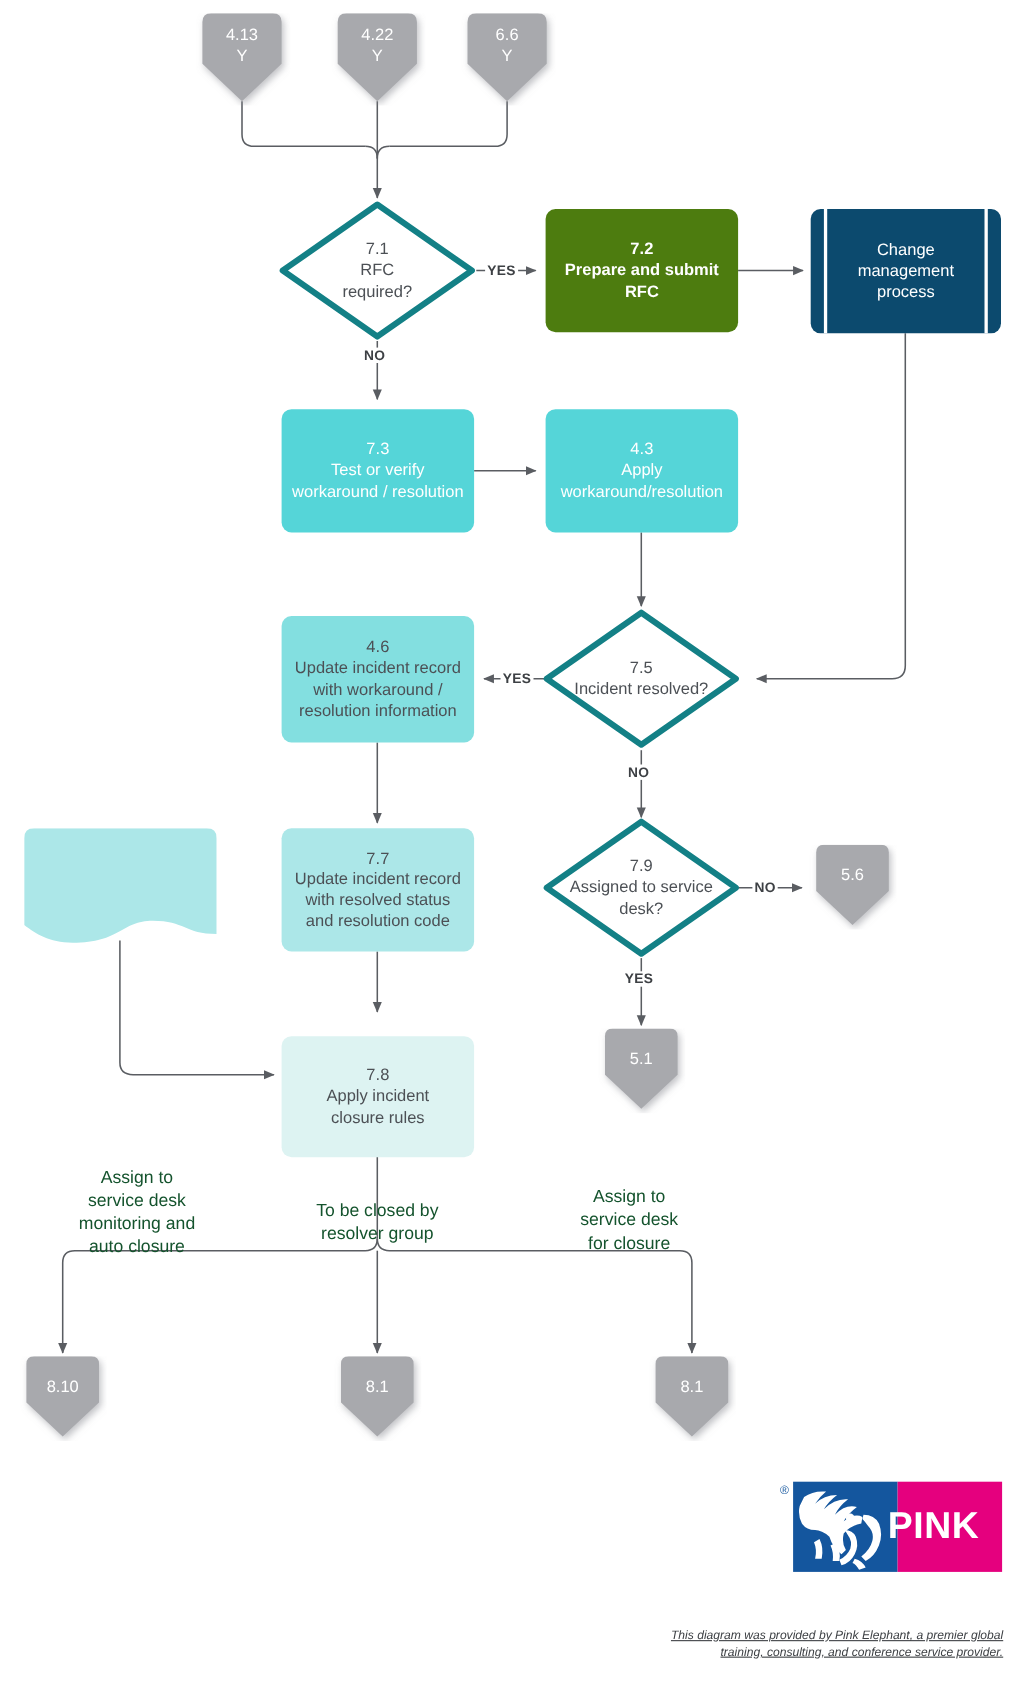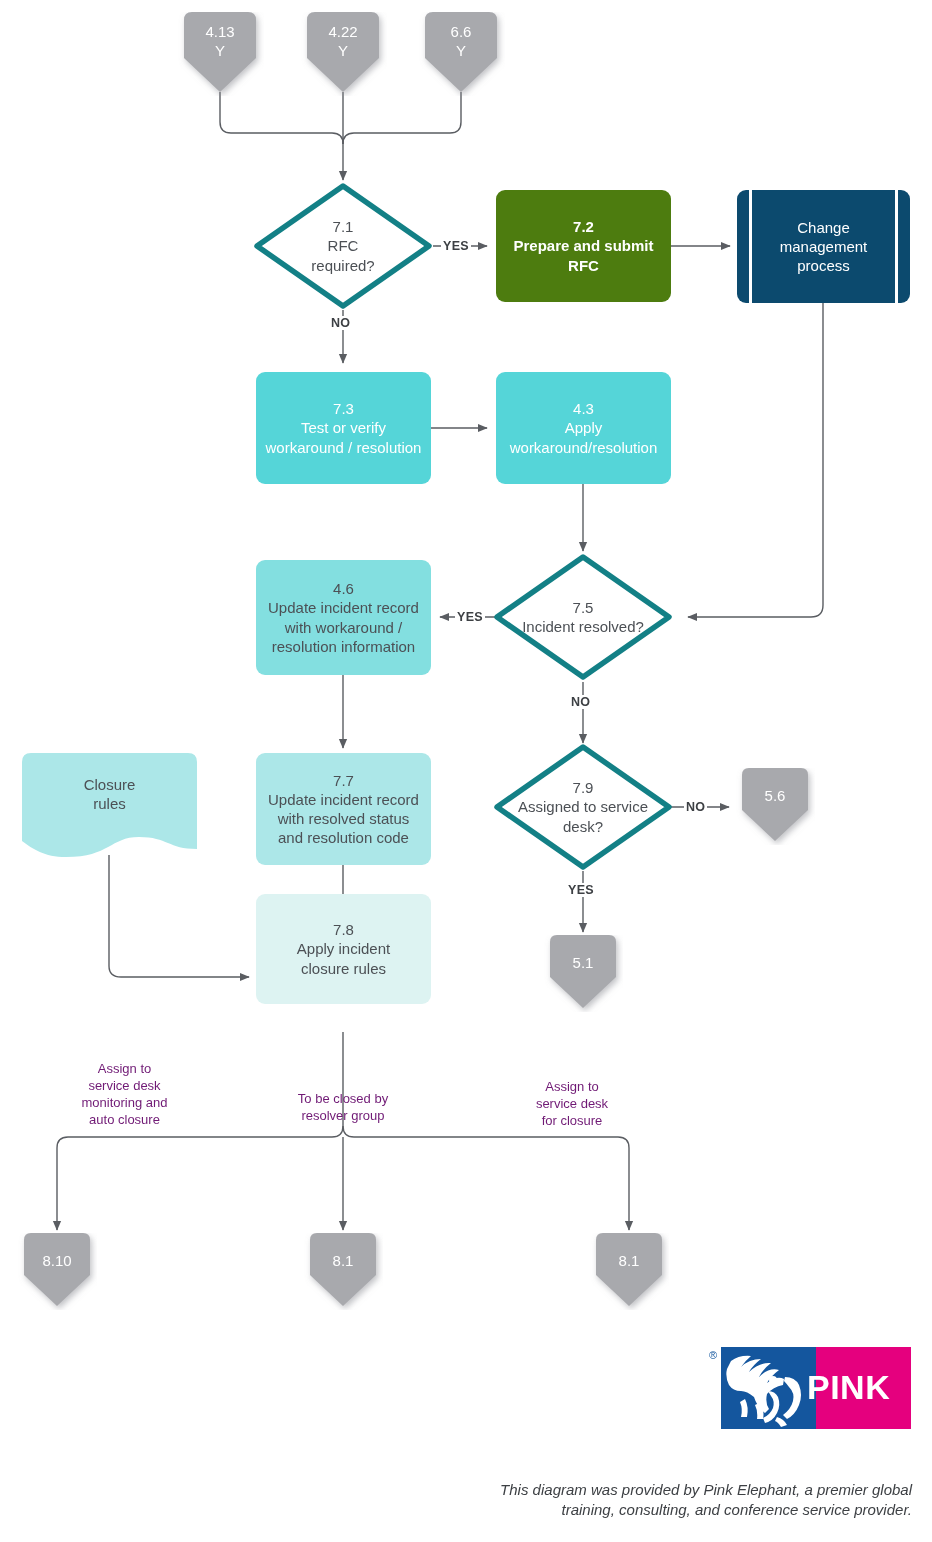--- a/index.html
+++ b/index.html
@@ -67,42 +67,42 @@
     white-space:pre-line;z-index:3;
   }
   .docshape svg{position:absolute;left:0;top:0;}
 
   
   .elabel{
     position:absolute;font-size:12.5px;font-weight:bold;color:#3d4044;
     background:#ffffff;padding:0 2px;white-space:nowrap;letter-spacing:.3px;
   }
   .plabel{
-    position:absolute;font-size:13px;color:#701a75;text-align:center;
+    position:absolute;font-size:16px;color:#14532d;text-align:center;
     line-height:1.32;white-space:pre-line;
   }
 
   
   #logo{position:absolute;left:721px;top:1347px;width:190px;height:82px;}
   #logo .blue{position:absolute;left:0;top:0;width:95px;height:82px;background:#14569e;}
   #logo .mag{position:absolute;left:95px;top:0;width:95px;height:82px;background:#e5007e;}
   #logo .pinkword{
     position:absolute;left:86px;top:20px;width:104px;height:40px;
     color:#ffffff;font-size:34px;font-weight:bold;letter-spacing:0.5px;
     font-family:"Liberation Sans", sans-serif;line-height:40px;
   }
   #logo .reg{position:absolute;left:-12px;top:2px;color:#14569e;font-size:11px;}
   #logo svg{position:absolute;left:0;top:0;}
   #tagline{
     position:absolute;left:420px;top:1440px;width:492px;text-align:right;
     font-size:16.5px;font-weight:bold;color:#1a1a1a;letter-spacing:-0.1px;
   }
   #credit{
     position:absolute;left:360px;top:1480px;width:552px;text-align:right;
-    font-size:15px;font-style:italic;color:#3d4044;line-height:1.35;white-space:pre-line;
+    font-size:11px;font-style:italic;color:#3d4044;line-height:1.35;white-space:pre-line;text-decoration:underline;
   }
 </style>
 </head>
 <body>
 
 <div id="canvas">
 
   <svg class="layer-svg" viewBox="0 0 932 1542" xmlns="http://www.w3.org/2000/svg">
     <defs>
       <marker id="arrow" viewBox="0 0 10 10" refX="9.2" refY="5" markerWidth="7" markerHeight="7" orient="auto-start-reverse">
@@ -256,32 +256,30 @@
     <div class="stxt" style="height:55px;">5.1</div>
   </div>
 
   <div class="docshape" style="left:22px;top:753px;width:175px;height:105px;">
     <svg width="175" height="105" viewBox="0 0 175 105" xmlns="http://www.w3.org/2000/svg">
       <path d="M 0 9 Q 0 0 9 0 L 166 0 Q 175 0 175 9 L 175 96
                C 146 96 146 84 117 84
                C 88 84 88 104 44 104
                C 22 104 11 96 0 88 Z" fill="#ace7e8"></path>
     </svg>
-    <div class="dctxt" style="height:82px;">Closure
-rules</div>
   </div>
 
   <div class="node proc lvl4" style="left:256px;top:753px;width:175px;height:112px;">
     <span class="txt">7.7
 Update incident record
 with resolved status
 and resolution code</span>
   </div>
 
-  <div class="node proc lvl5" style="left:256px;top:894px;width:175px;height:110px;align-items:center;">
+  <div class="node proc lvl5" style="left:256px;top:942px;width:175px;height:110px;align-items:center;">
     <span class="txt">7.8
 Apply incident
 closure rules</span>
   </div>
 
   <div class="plabel" style="left:57px;top:1060px;width:135px;">Assign to
 service desk
 monitoring and
 auto closure</div>
   <div class="plabel" style="left:275px;top:1090px;width:136px;">To be closed by

